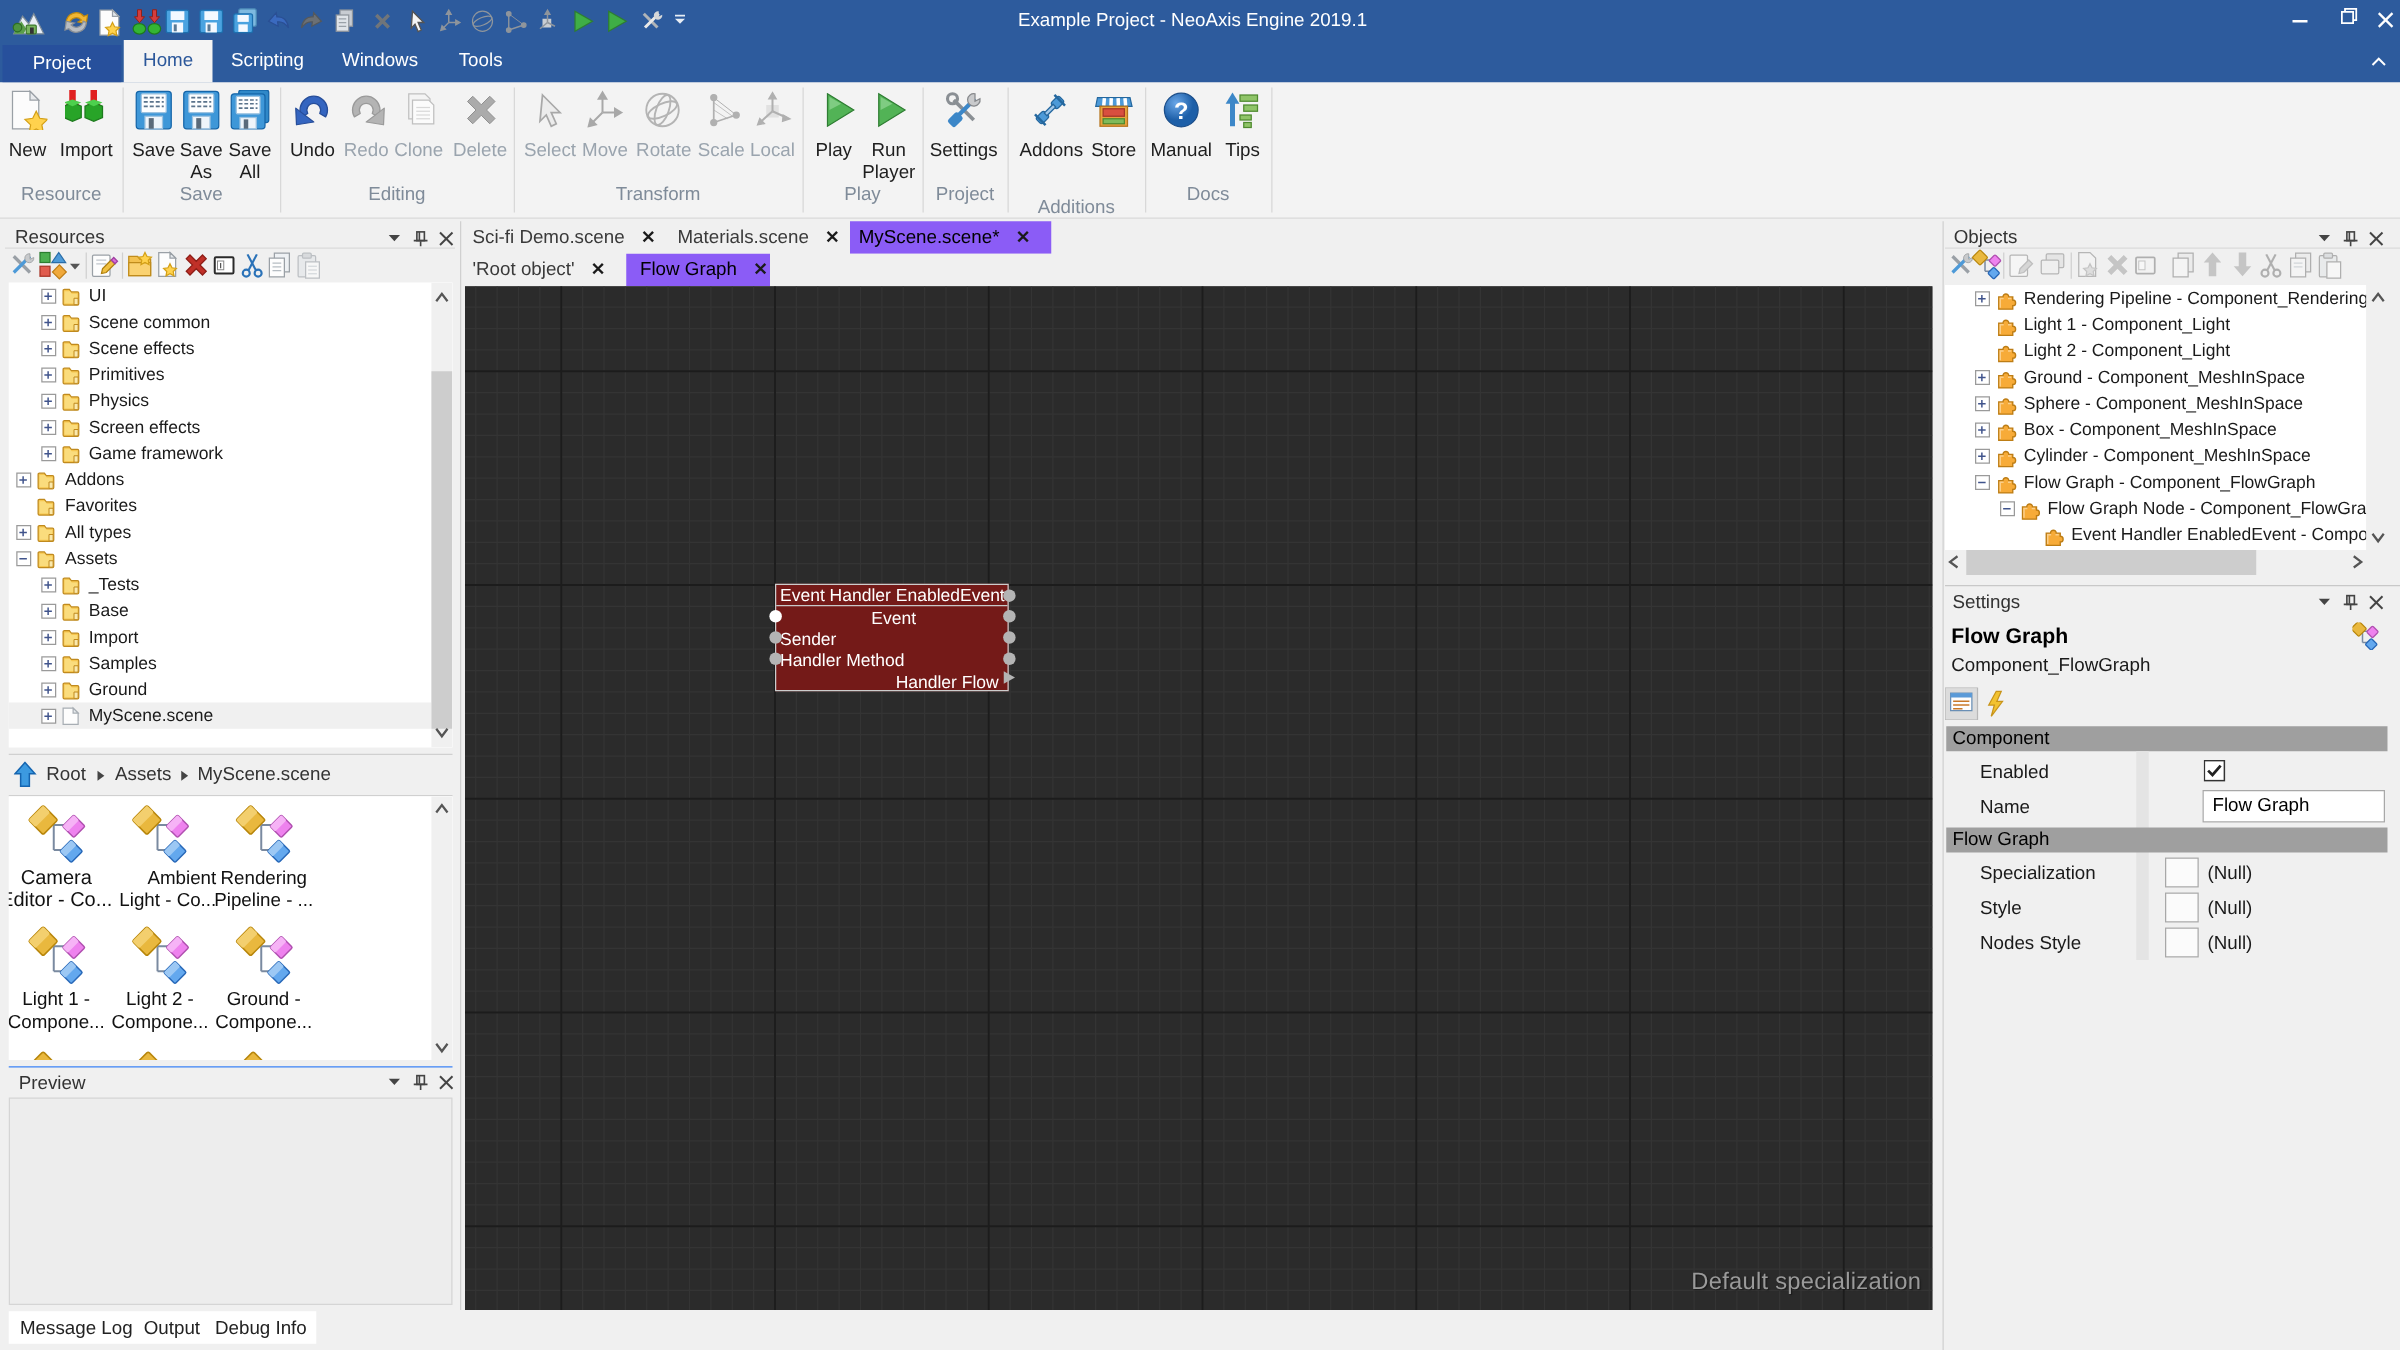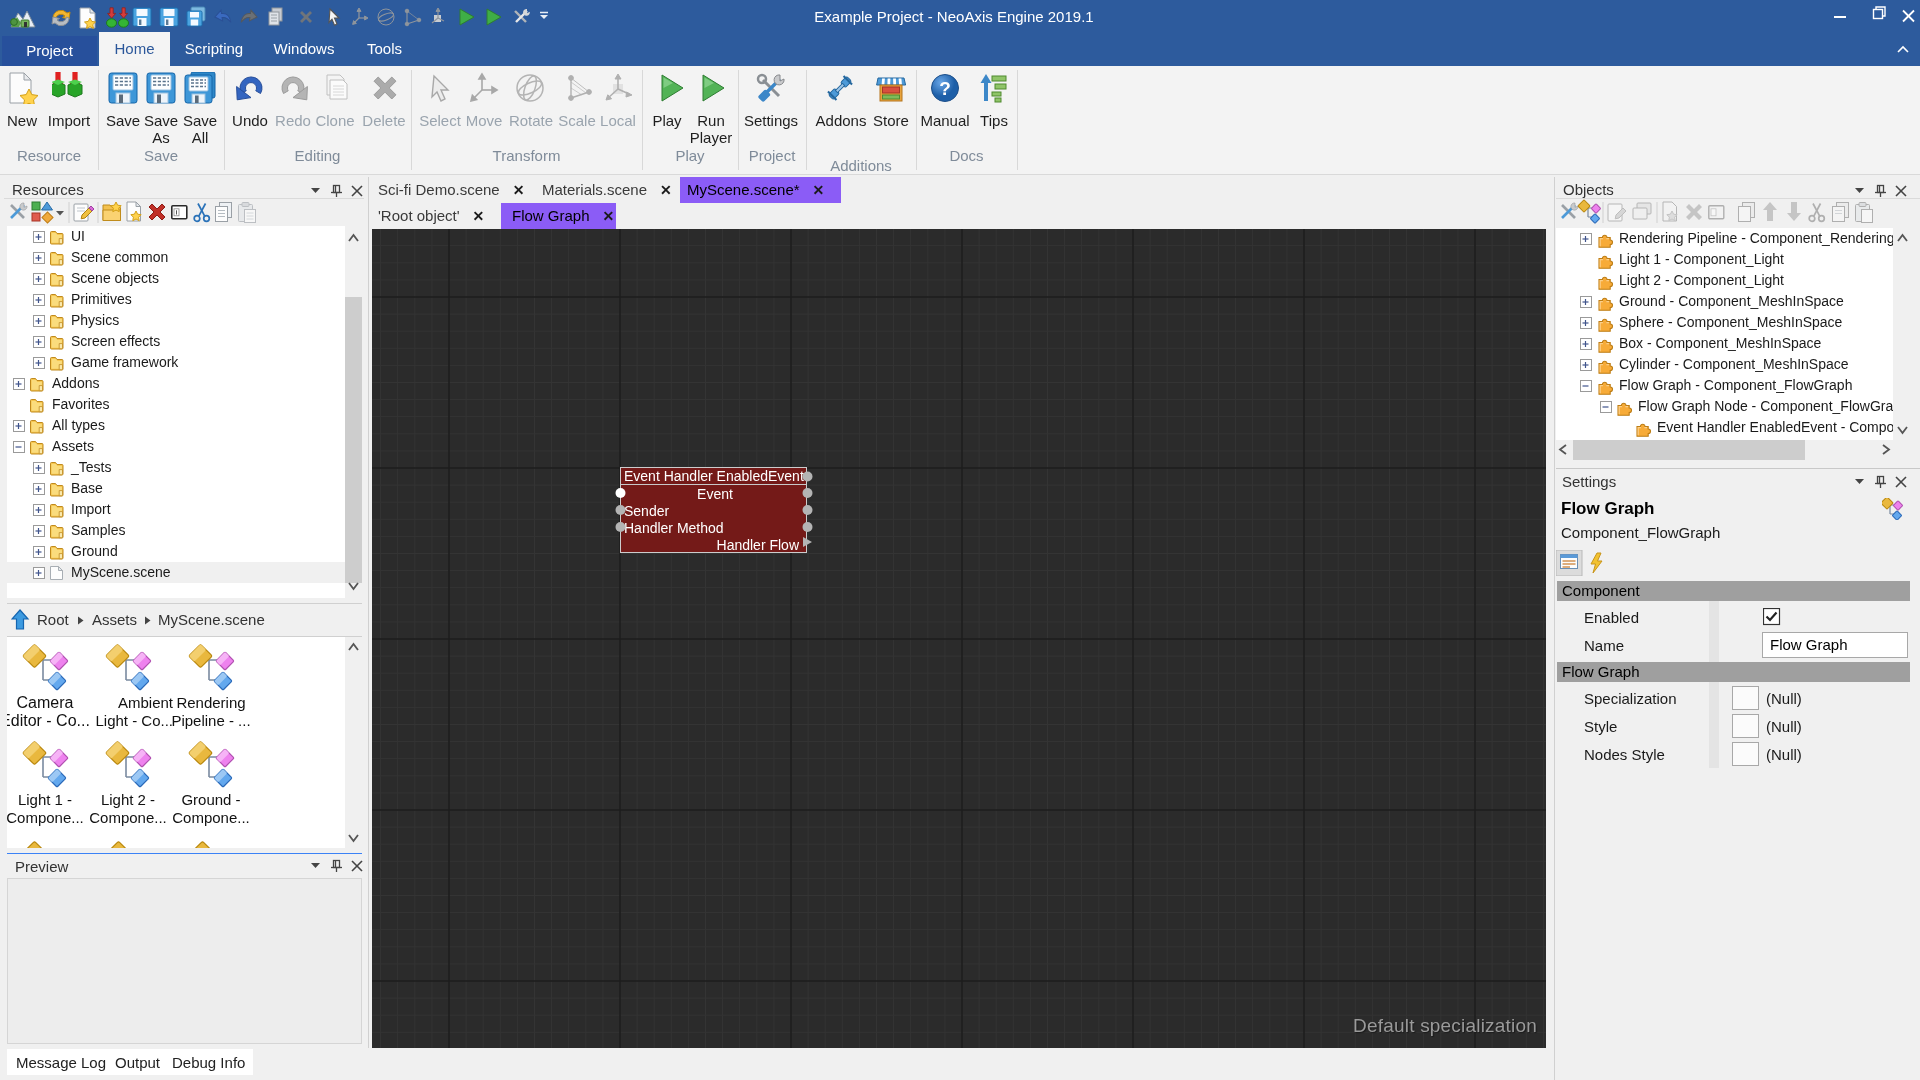--- a/index.html
+++ b/index.html
@@ -458,21 +458,21 @@
           <g stroke="#c2c8ce">
             <line x1="8.5" y1="11" x2="15.5" y2="11"></line>
             <line x1="8.5" y1="14" x2="15.5" y2="14"></line>
             <line x1="8.5" y1="17" x2="15.5" y2="17"></line>
           </g>
         </g>
 </svg></div>
 <div class="abs white" id="res-tree" style="left:7px; top:226px; width:355px; height:372px; overflow:hidden;">
 <div class="trow" style="left:64px; top:0px;">UI</div>
 <div class="trow" style="left:64px; top:21px;">Scene common</div>
-<div class="trow" style="left:64px; top:42px;">Scene objects</div>
+<div class="trow" style="left:64px; top:42px;">Scene effects</div>
 <div class="trow" style="left:64px; top:63px;">Primitives</div>
 <div class="trow" style="left:64px; top:84px;">Physics</div>
 <div class="trow" style="left:64px; top:105px;">Screen effects</div>
 <div class="trow" style="left:64px; top:126px;">Game framework</div>
 <div class="trow" style="left:45px; top:147px;">Addons</div>
 <div class="trow" style="left:45px; top:168px;">Favorites</div>
 <div class="trow" style="left:45px; top:189px;">All types</div>
 <div class="trow" style="left:45px; top:210px;">Assets</div>
 <div class="trow" style="left:64px; top:231px;">_Tests</div>
 <div class="trow" style="left:64px; top:252px;">Base</div>

